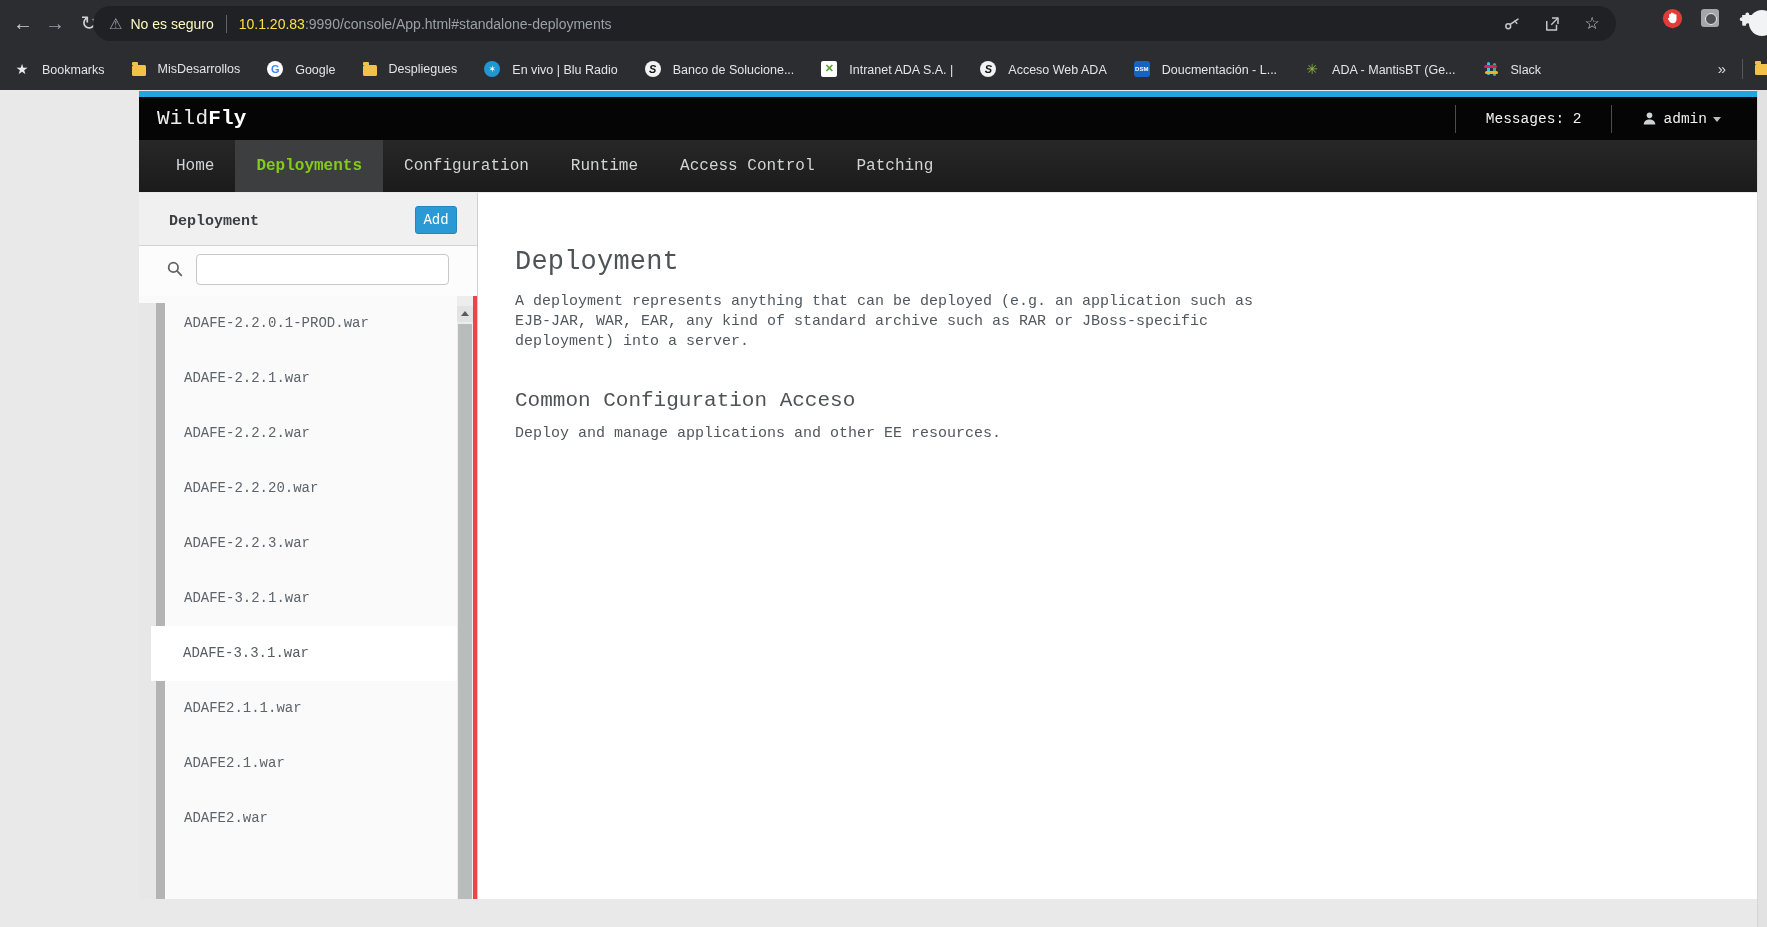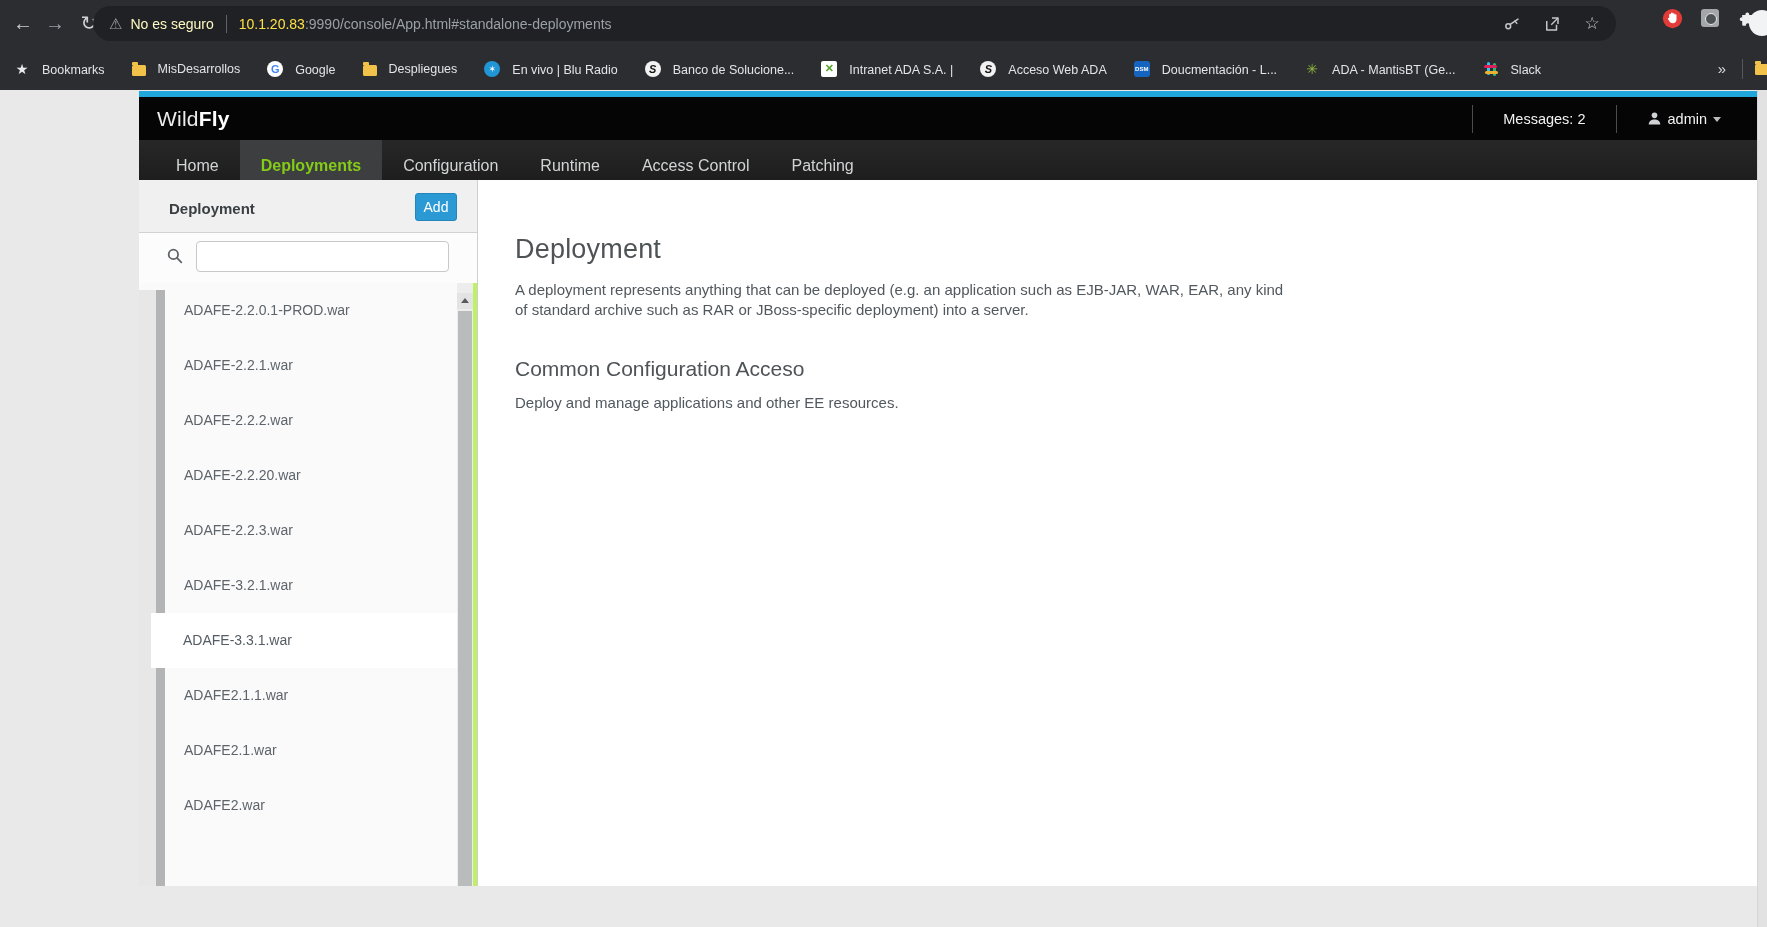--- a/index.html
+++ b/index.html
@@ -46,40 +46,40 @@
   .ico-intranet { background:#fff; border-radius:2px; }
   .ico-intranet::before { content:"✕"; color:#58a32f; font-weight:bold; font-size:11px; }
   .ico-dsm { background:#1565c0; border-radius:3px; }
   .ico-dsm::before { content:"DSM"; color:#fff; font-weight:bold; font-size:6px; letter-spacing:0; }
   .ico-mantis::before { content:"✳"; color:#8fb83a; font-size:14px; }
   .ico-slack { position:relative; }
   .ico-slack::before { content:""; position:absolute; left:4px; top:1px; width:3px; height:13px; border-radius:2px; background:#36c5f0; box-shadow:6px 1px 0 #2eb67d; }
   .ico-slack::after { content:""; position:absolute; top:4px; left:1px; width:13px; height:3px; border-radius:2px; background:#e01e5a; box-shadow:1px 6px 0 #ecb22e; }
 
   
-  .page { position:absolute; left:0; top:90px; width:1767px; height:837px; background:#e9e9e9; }
+  .page { position:absolute; left:0; top:90px; width:1767px; height:837px; background:#e9e9e9;font-family:Liberation Mono, monospace; }
   .browser-scrollbar { position:absolute; right:0; top:0; width:10px; height:100%; background:#e2e2e2; border-left:1px solid #d6d6d6; }
   .app { position:absolute; left:139px; top:0; width:1618px; height:837px; }
   .blueline { position:absolute; left:0; top:1px; width:100%; height:6px; background:#1fa7dd; }
   .hal-header { position:absolute; left:0; top:7px; width:100%; height:43px; background:#050505; display:flex; align-items:center; padding:0 36px 0 18px; }
   .logo { font-size:21px; color:#fff; letter-spacing:.2px; }
   .logo .wild { font-weight:300; color:#ececec; }
   .logo .fly { font-weight:700; }
   .header-right { margin-left:auto; display:flex; align-items:center; gap:30px; }
   .hdr-sep { width:1px; height:28px; background:#4a4c4e; }
   .messages { color:#f2f2f2; font-size:14.5px; cursor:pointer; }
   .user-menu { display:flex; align-items:center; gap:6px; cursor:pointer; }
   .user-name { color:#f2f2f2; font-size:14.5px; }
   .chev-down { width:0; height:0; border-left:4px solid transparent; border-right:4px solid transparent; border-top:5px solid #b9bcbd; margin-top:2px; }
 
   .tabbar { position:absolute; left:0; top:50px; width:100%; height:52px; background:linear-gradient(#272727,#1b1b1b); display:flex; align-items:stretch; padding-left:16px; }
   .tab { display:flex; align-items:center; padding:0 21px; font-size:16px; color:#d2d4d5; cursor:pointer; }
   .tab.active { background:#3c3e40; color:#84cc16; font-weight:bold; }
 
-  .app-body { position:absolute; left:0; top:90px; width:100%; height:706px; background:#bef264; }
+  .app-body { position:absolute; left:0; top:103px; width:100%; height:706px; background:#ef4444; }
 
   
   .sidebar { position:absolute; left:0; top:0; width:338px; height:100%; }
   .side-header { position:absolute; left:0; top:0; width:100%; height:53px; background:#f0f0f1; border-bottom:1px solid #d2d2d2; }
   .side-title { position:absolute; left:30px; top:20px; font-size:15px; font-weight:bold; color:#3a3f42; }
   .add-btn { position:absolute; right:20px; top:13px; width:42px; height:28px; background:#2b9ad4; border:1px solid #2387bb; border-radius:3px; color:#fff; font-size:14px; font-family:inherit; cursor:pointer; }
   .search-row { position:absolute; left:0; top:53px; width:100%; height:50px; background:#fcfcfc; }
   .search-ico { position:absolute; left:27px; top:14px; }
   .search-input { position:absolute; left:57px; top:8px; width:253px; height:31px; border:1px solid #c8c8c8; border-radius:4px; background:#fff; font-size:14px; font-family:inherit; padding:0 8px; color:#333; }
   .list-wrap { position:absolute; left:0; top:103px; width:318px; bottom:0; background:#fafafa; overflow:hidden; }

